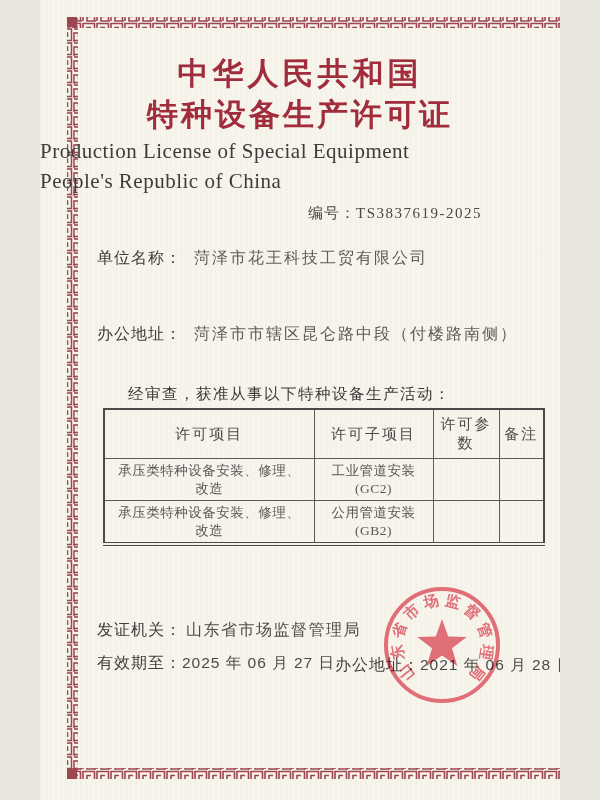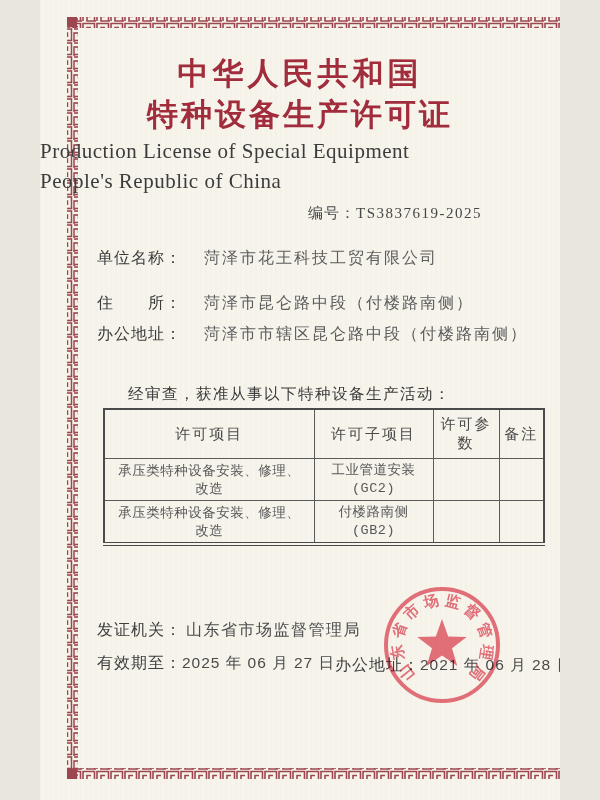--- a/index.html
+++ b/index.html
@@ -13,32 +13,32 @@
   .abs { position:absolute; }
   
   .title-zh { width:100%; text-align:center; color:#a12c3c; font-weight:bold; letter-spacing:4px; font-size:31px; line-height:1; }
   .title-en { width:100%; text-align:left; color:#3c3c3c; font-size:21px; line-height:1; letter-spacing:0.5px; }
   
   .license-no { top:204px; right:78px; font-size:15px; color:#474747; letter-spacing:1px; }
   .license-no .num { letter-spacing:1.5px; }
   
   .field-line { left:57px; font-size:16px; color:#3e3e3e; white-space:nowrap; }
   .field-line .label { letter-spacing:1px; color:#3b3b3b; }
-  .field-line .value { margin-left:22px; letter-spacing:2px; color:#5c5c5c; }
+  .field-line .value { margin-left:12px; letter-spacing:2px; color:#5c5c5c; }
   .intro-line { left:88px; top:384px; font-size:15.5px; color:#3b3b3b; letter-spacing:1.5px; }
   
   table.license-table {
     position:absolute; left:63px; top:408px; width:440px;
     border-collapse:collapse; table-layout:fixed;
     color:#555; 
   }
   table.license-table, table.license-table th, table.license-table td {
     border:1px solid #5a5a5a;
   }
-  table.license-table { border:2px solid #4a4a4a; border-bottom:4px double #4a4a4a;font-family:Liberation Mono, monospace; }
+  table.license-table { border:2px solid #4a4a4a; border-bottom:4px double #4a4a4a; }
   table.license-table th { height:44px; font-size:15px; font-weight:normal; color:#4a4a4a; letter-spacing:2px; text-align:center; padding:2px 4px; }
   table.license-table td { height:37px; font-size:13.5px; text-align:center; letter-spacing:0.5px; padding:2px 9px; color:#575757; }
   td.sub-cell { line-height:1.3; }
   
   .footer-line { font-size:16px; color:#3e3e3e; white-space:nowrap;text-align:center; }
   .footer-line .label { letter-spacing:1px; }
   .footer-line .value { margin-left:4px; letter-spacing:1.5px; color:#4c4c4c; }
   .footer-line .date { font-family:"Liberation Sans", sans-serif; font-size:15.5px; color:#4a4a4a; letter-spacing:1px; }
   
   .seal-svg { left:322px; top:565px; width:160px; height:160px; opacity:0.85; mix-blend-mode:multiply; z-index:5; }
@@ -77,23 +77,20 @@
     <div class="abs title-en" style="top:141px;">Production License of Special Equipment</div>
     <div class="abs title-en" style="top:171px;">People's Republic of China</div>
 
     <div class="abs license-no">
       <span>编号：</span><span class="num">TS3837619-2025</span>
     </div>
 
     <div class="abs field-line" style="top:248px;">
       <span class="label">单位名称：</span><span class="value">菏泽市花王科技工贸有限公司</span>
     </div>
-    <div class="abs field-line" style="top:293px;">
-      <span class="label">住　　所：</span><span class="value">菏泽市昆仑路中段（付楼路南侧）</span>
-    </div>
     <div class="abs intro-line">经审查，获准从事以下特种设备生产活动：</div>
 
     <div class="abs field-line" style="top:324px;">
       <span class="label">办公地址：</span><span class="value">菏泽市市辖区昆仑路中段（付楼路南侧）</span>
     </div>
 
     <table class="license-table">
       <colgroup>
         <col style="width:210px">
           <col style="width:119px">
@@ -114,21 +111,21 @@
           <td class="sub-cell">
             <span>工业管道安装</span><br>
             <span>(GC2)</span>
           </td>
           <td></td>
           <td></td>
         </tr>
         <tr>
           <td>承压类特种设备安装、修理、改造</td>
           <td class="sub-cell">
-            <span>付楼路南侧</span><br>
+            <span>公用管道安装</span><br>
             <span>(GB2)</span>
           </td>
           <td></td>
           <td></td>
         </tr>
       </tbody>
     </table>
 
     <div class="abs footer-line" style="left:57px; top:620px;">
       <span class="label">发证机关：</span><span class="value">山东省市场监督管理局</span>

